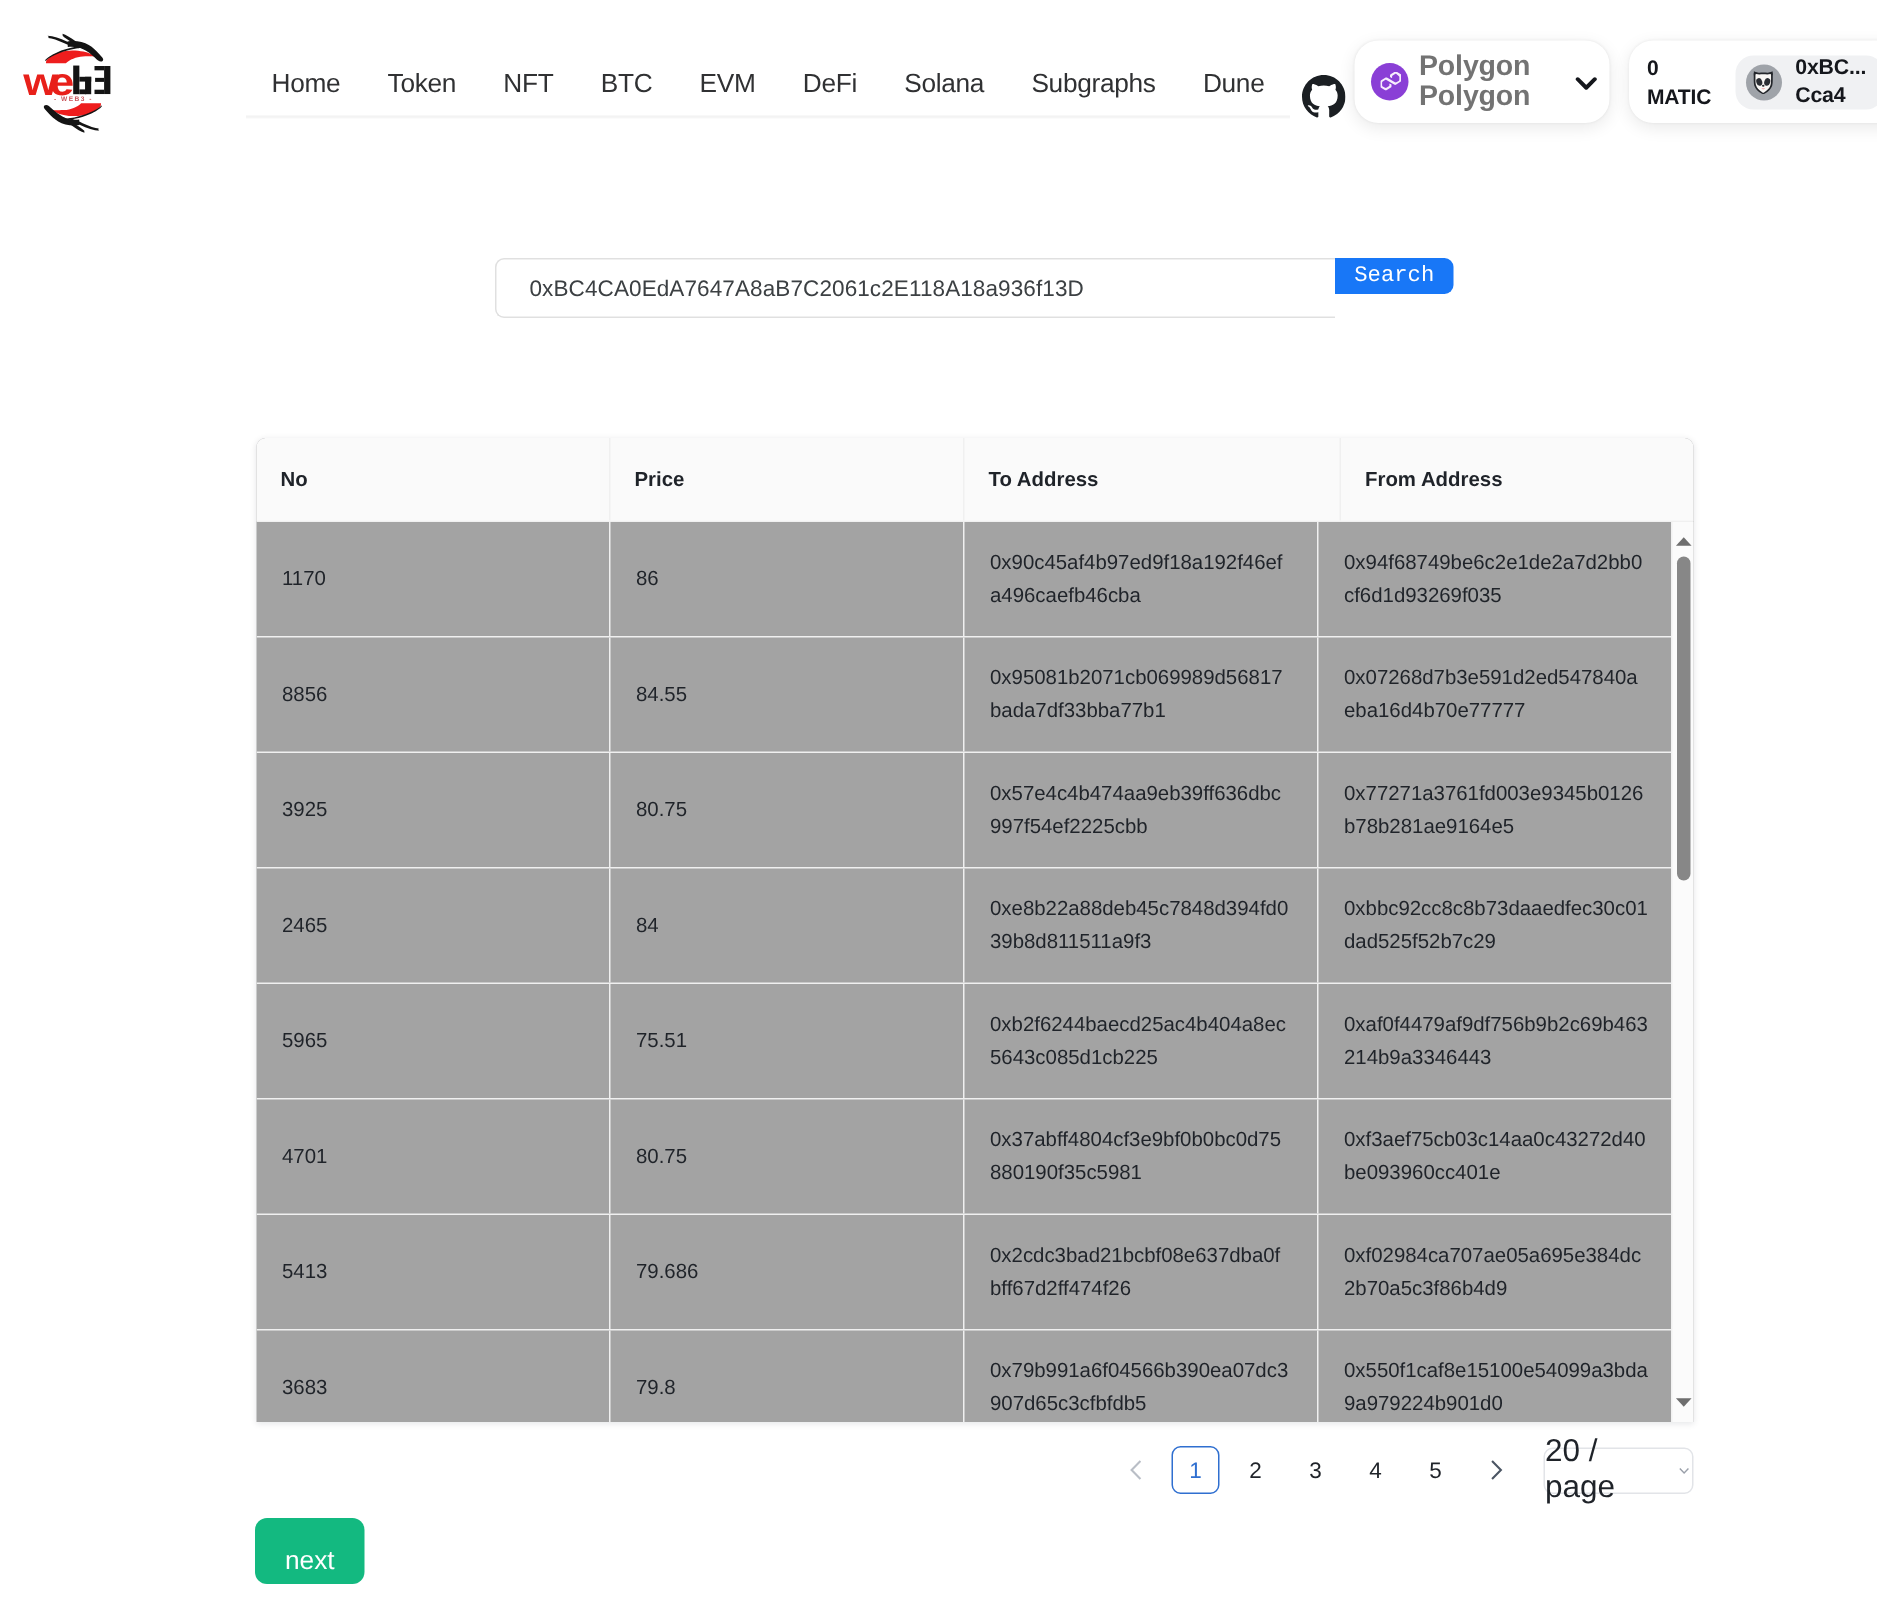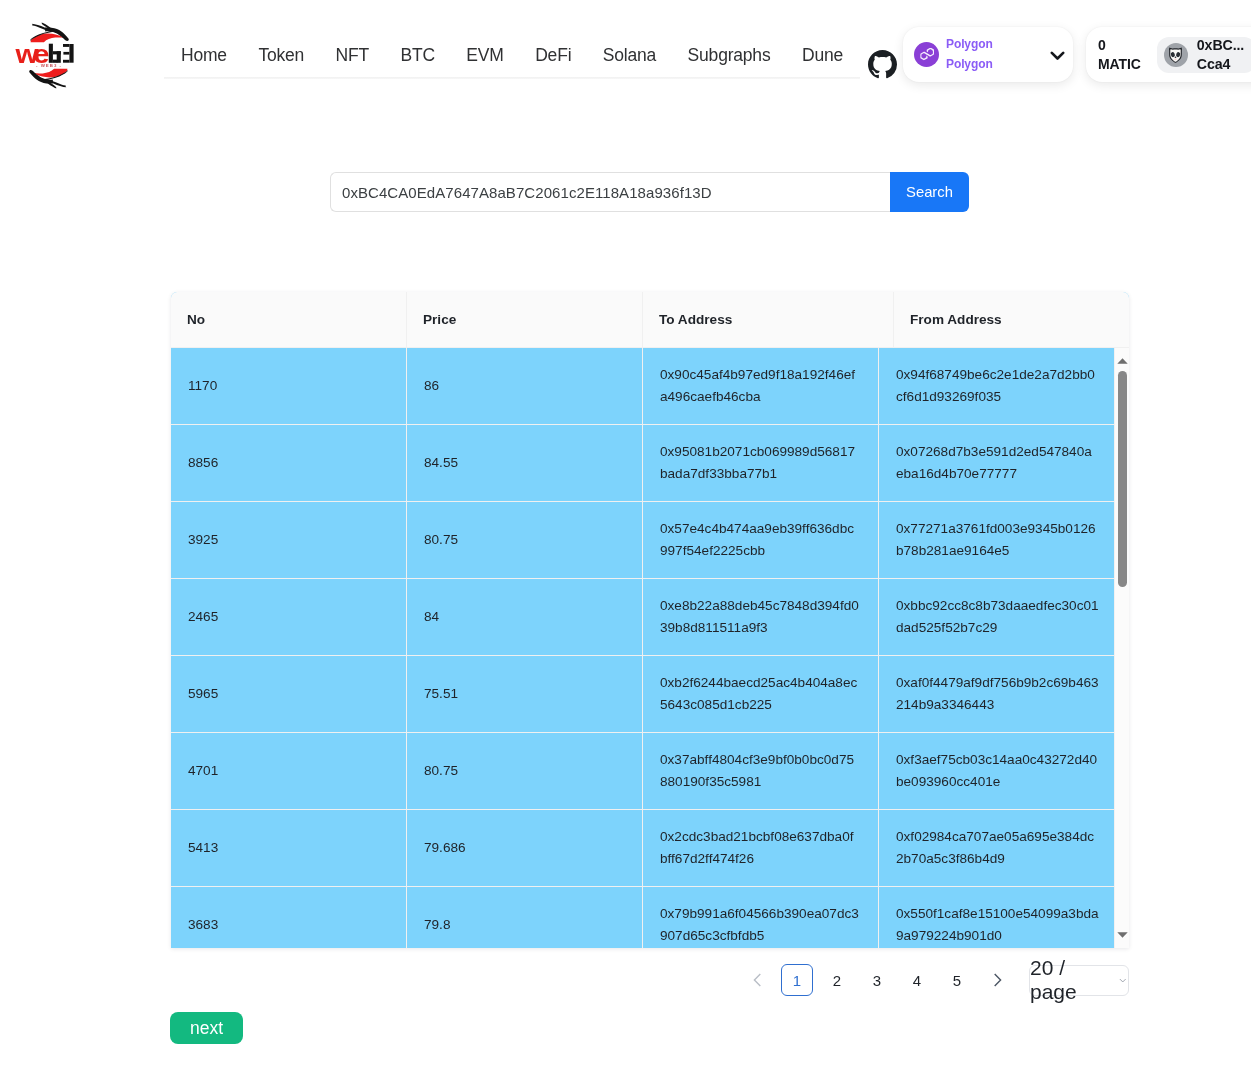--- a/index.html
+++ b/index.html
@@ -26,51 +26,51 @@
              background:linear-gradient(#f1f1f1,#f7f7f7); }
   .gh { position:absolute; left:868px; top:50px; width:29px; height:29px; }
 
   .netbox { position:absolute; left:903px; top:27px; width:170px; height:55px;
             background:#fff; border-radius:16px;
             box-shadow:0 0 2px rgba(0,0,0,.06), 0 3px 11px rgba(0,0,0,.09);
             display:flex; align-items:center; padding:0 12px 0 11px; }
   .netlogo { width:25px; height:25px; border-radius:50%;
              background:#8a3fd6;
              display:flex; align-items:center; justify-content:center; flex:0 0 auto; }
-  .nettext { margin-left:7px; font-size:12px; font-weight:bold; line-height:19.5px;
-             color:#8b5cf6; letter-spacing:-0.1px; }
+  .nettext { margin-left:7px; font-size:19px; font-weight:bold; line-height:19.5px;
+             color:#737373; letter-spacing:-0.1px; }
   .chev { margin-left:auto; margin-right:-4px; width:15px; height:15px; display:block;
           position:relative; top:1px; }
 
   .acctbox { position:absolute; left:1086px; top:27px; width:190px; height:55px;
              background:#fff; border-radius:16px;
              box-shadow:0 0 2px rgba(0,0,0,.06), 0 3px 11px rgba(0,0,0,.09);
              display:flex; align-items:center; padding-left:12px; }
   .balance { font-size:14px; font-weight:bold; line-height:18.6px; color:#15171c;
              letter-spacing:-0.1px; white-space:nowrap;}
   .addrpill { margin-left:16px; height:36px; background:#f0f1f3; border-radius:12px;
               display:flex; align-items:center; padding:0 12px 0 7px; }
   .avatar { width:24px; height:24px; border-radius:50%; background:#9fa3a9; flex:0 0 auto;
             display:flex; align-items:center; justify-content:center;}
   .addrtext { margin-left:9px; font-size:14.2px; font-weight:bold; line-height:18.6px;
               color:#15171c; letter-spacing:-0.1px; white-space:nowrap;}
 
   
   .searchrow { position:absolute; left:330px; top:172px; display:flex; }
   .searchinput { width:560px; height:40px; border:1px solid #e0e0e0; border-right:none;
-                 border-radius:6px 0 0 6px; font-size:15px; padding:0 11px;
+                 border-radius:6px 0 0 6px; font-size:15px; padding:0 22px;
                  color:#3c4043; outline:none; font-family:"Liberation Sans", sans-serif;
                  background:#fff; letter-spacing:0.07px; }
-  .searchbtn { width:79px; height:40px; background:#1877f7; color:#fff; border:none;
+  .searchbtn { width:79px; height:24px; background:#1877f7; color:#fff; border:none;
                border-radius:0 6px 6px 0; font-size:14.8px; cursor:pointer;
-               font-family:Liberation Sans, sans-serif; }
+               font-family:Liberation Mono, monospace; }
 
   
   .tablewrap { position:absolute; left:171px; top:292px; width:958px; height:656px;
-               background:#7dd3fc; border-radius:6px 6px 0 0;
+               background:#a3a3a3; border-radius:6px 6px 0 0;
                box-shadow:0 1px 4px rgba(0,21,41,.10); }
   .thead { display:flex; height:56px; background:#fafafa; border-radius:6px 6px 0 0;
            border-bottom:1px solid #f0f0f0; }
   .thead .th { font-size:13.6px; font-weight:bold; color:#1f2329; display:flex;
                align-items:center; padding-left:16px; border-right:1px solid #f0f0f0; }
   .thead .th:last-child { border-right:none; }
   .tbodyscroll { position:absolute; left:0; top:56px; width:943px; height:600px;
                  overflow:hidden; }
   
   .sbar { position:absolute; right:0; top:56px; width:15px; height:600px;
@@ -97,24 +97,24 @@
   .pager { position:absolute; left:741px; top:964px; display:flex; align-items:center; }
   .pg { width:32px; height:32px; display:flex; align-items:center; justify-content:center;
         font-size:15px; color:#1f2329; border-radius:6px; margin-right:8px; cursor:pointer;}
   .pg.arrow { color:#b9bec6; font-size:19px; font-weight:300; }
   .pg.active { border:1px solid #2f6fd0; color:#2f6fd0; }
   .pagesize { margin-left:8px; width:100px; height:31px; border:1px solid #e2e4e8;
               border-radius:6px; display:flex; align-items:center; justify-content:center;
               font-size:21px; color:#1f2329; cursor:pointer; gap:9px; }
 
   
-  .nextbtn { position:absolute; left:170px; top:1012px; width:73px; height:32px;
+  .nextbtn { position:absolute; left:170px; top:1012px; width:73px; height:44px;
              background:#13b980; color:#fff; border:none; border-radius:8px;
              font-size:17.5px; cursor:pointer; font-family:"Liberation Sans", sans-serif;
-             line-height:32px; padding:0; }
+             line-height:32px; padding:12px; }
 </style>
 </head>
 <body>
 
 <div class="header">
   <div class="logo">
     <svg viewBox="10 14 74 82" width="74" height="82" font-family="Liberation Sans, sans-serif">
       <g id="dragon">
         <path fill="#ee1d1d" d="M30.9 40.2 C32.9 38.0 35.7 36.2 39.0 35.0 C44.0 33.3 50.4 33.2 55.6 34.4
               C59.4 35.3 62.4 36.6 64.2 37.9 C61.8 37.5 58.6 37.4 55.2 37.6

